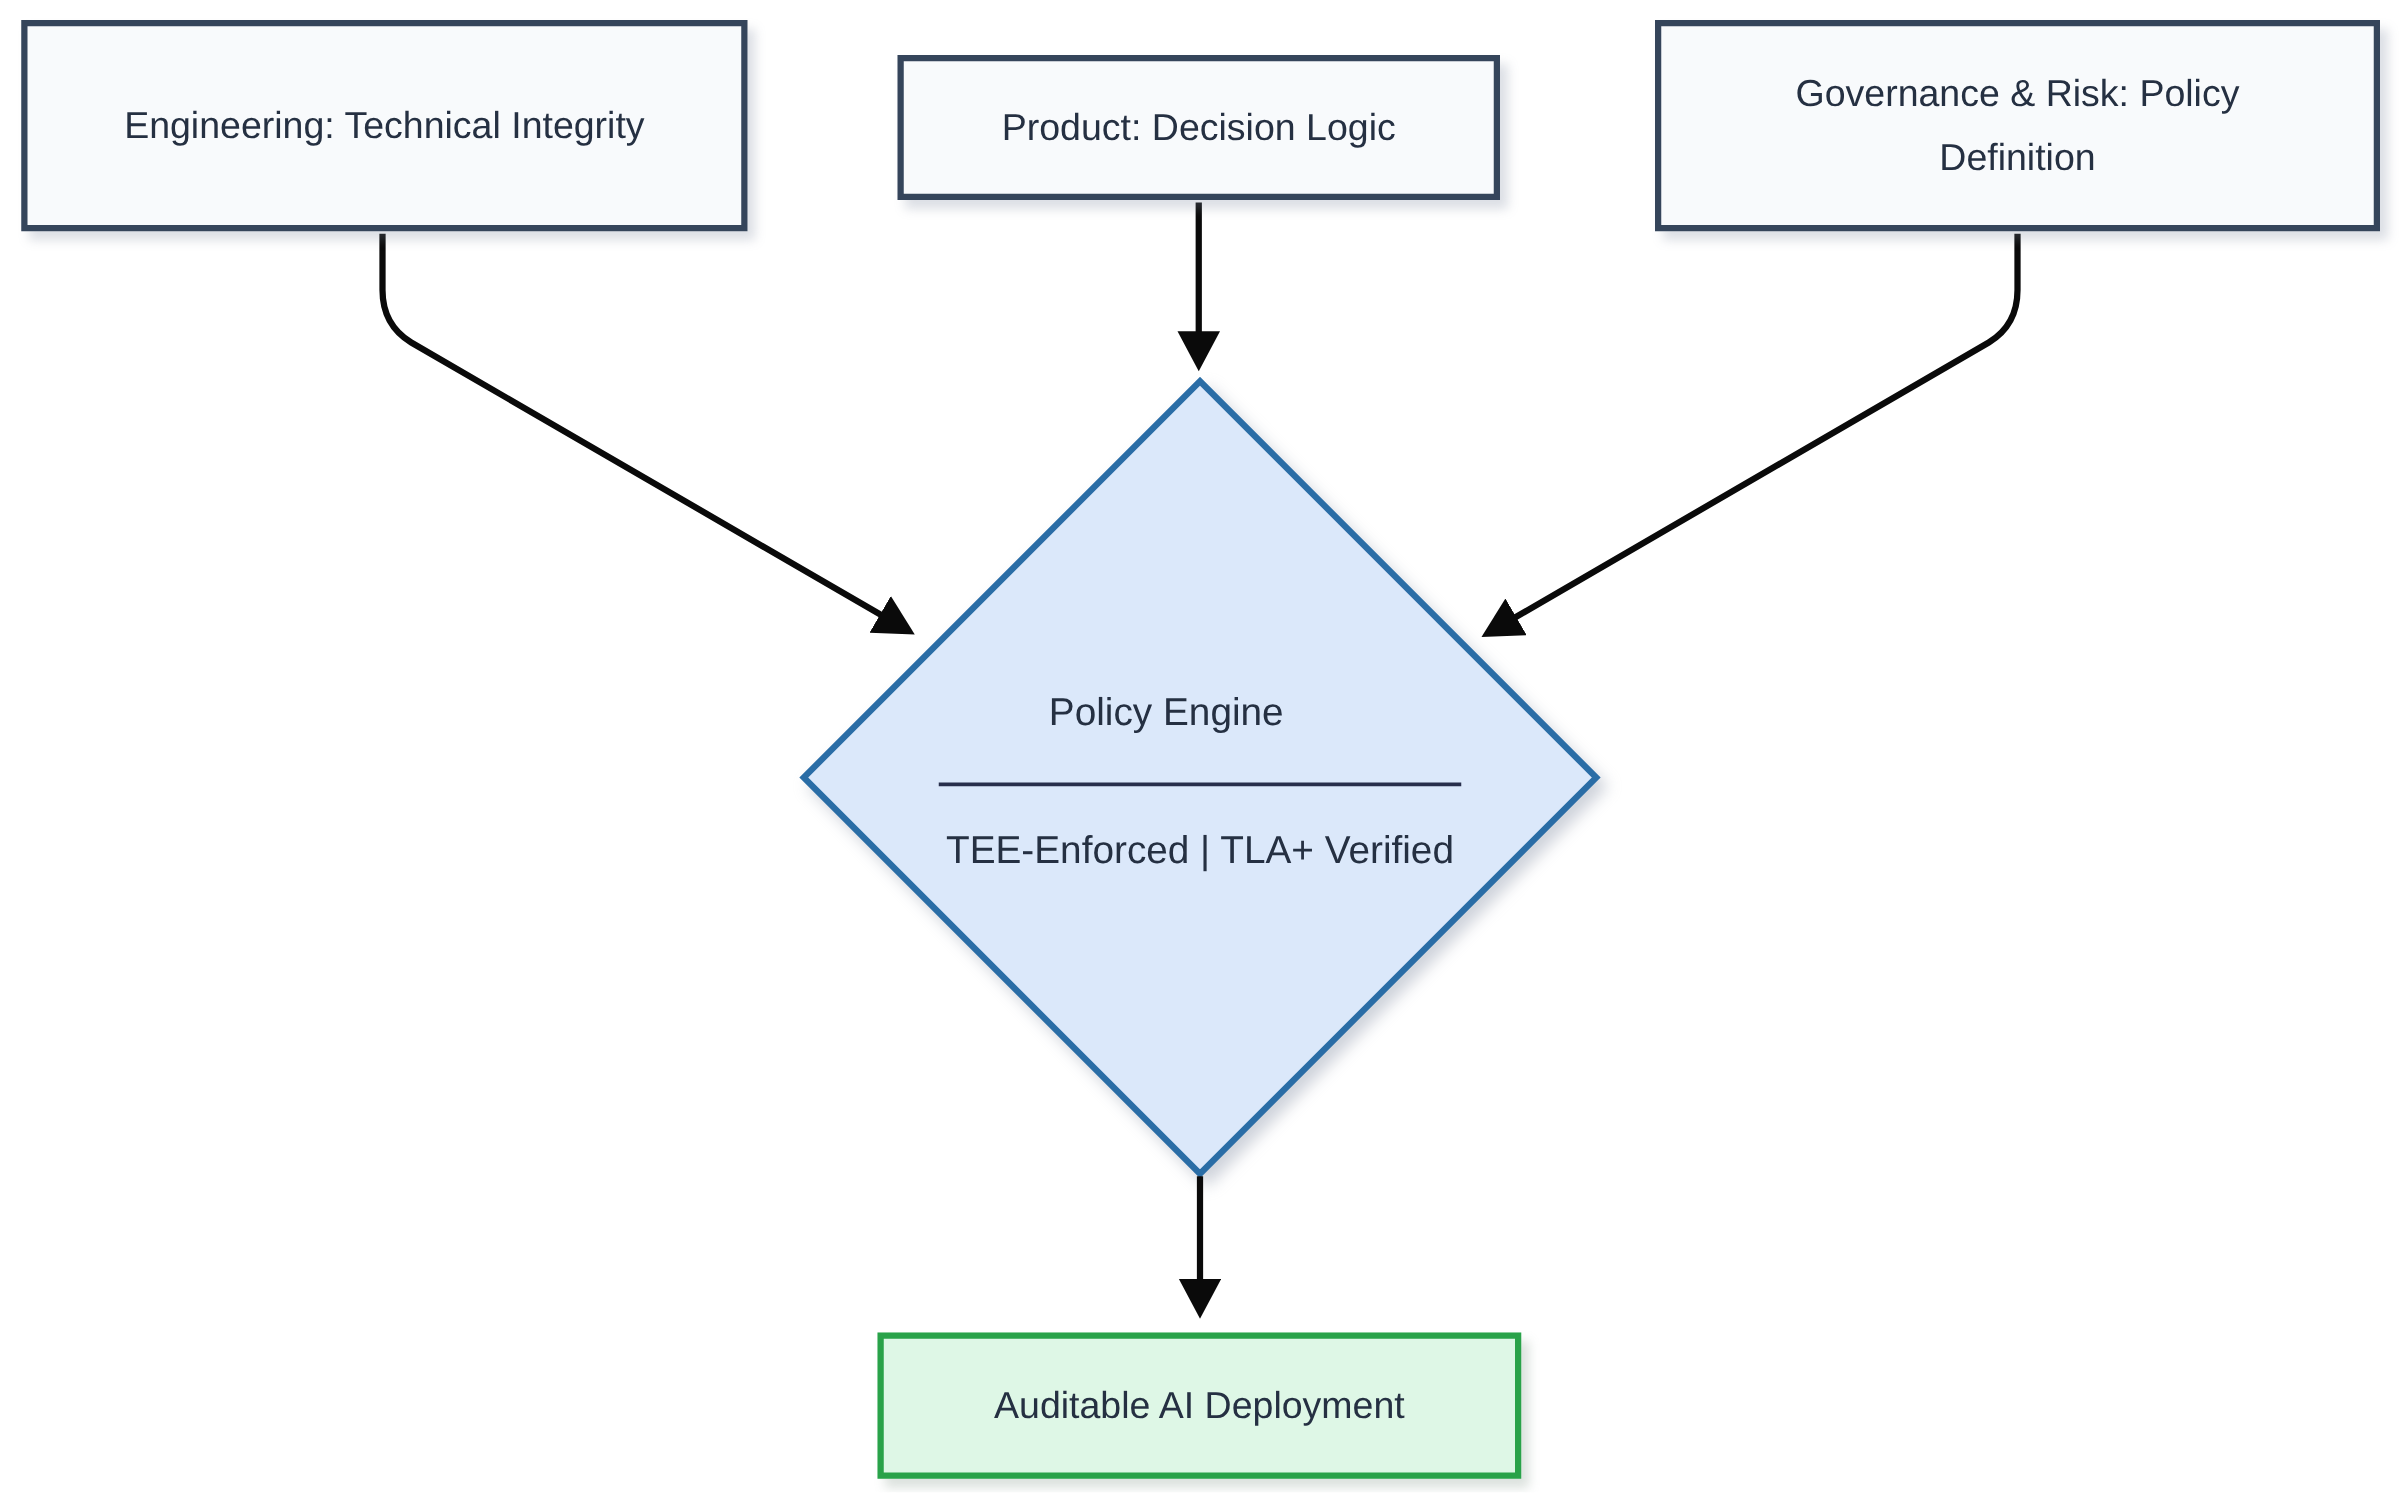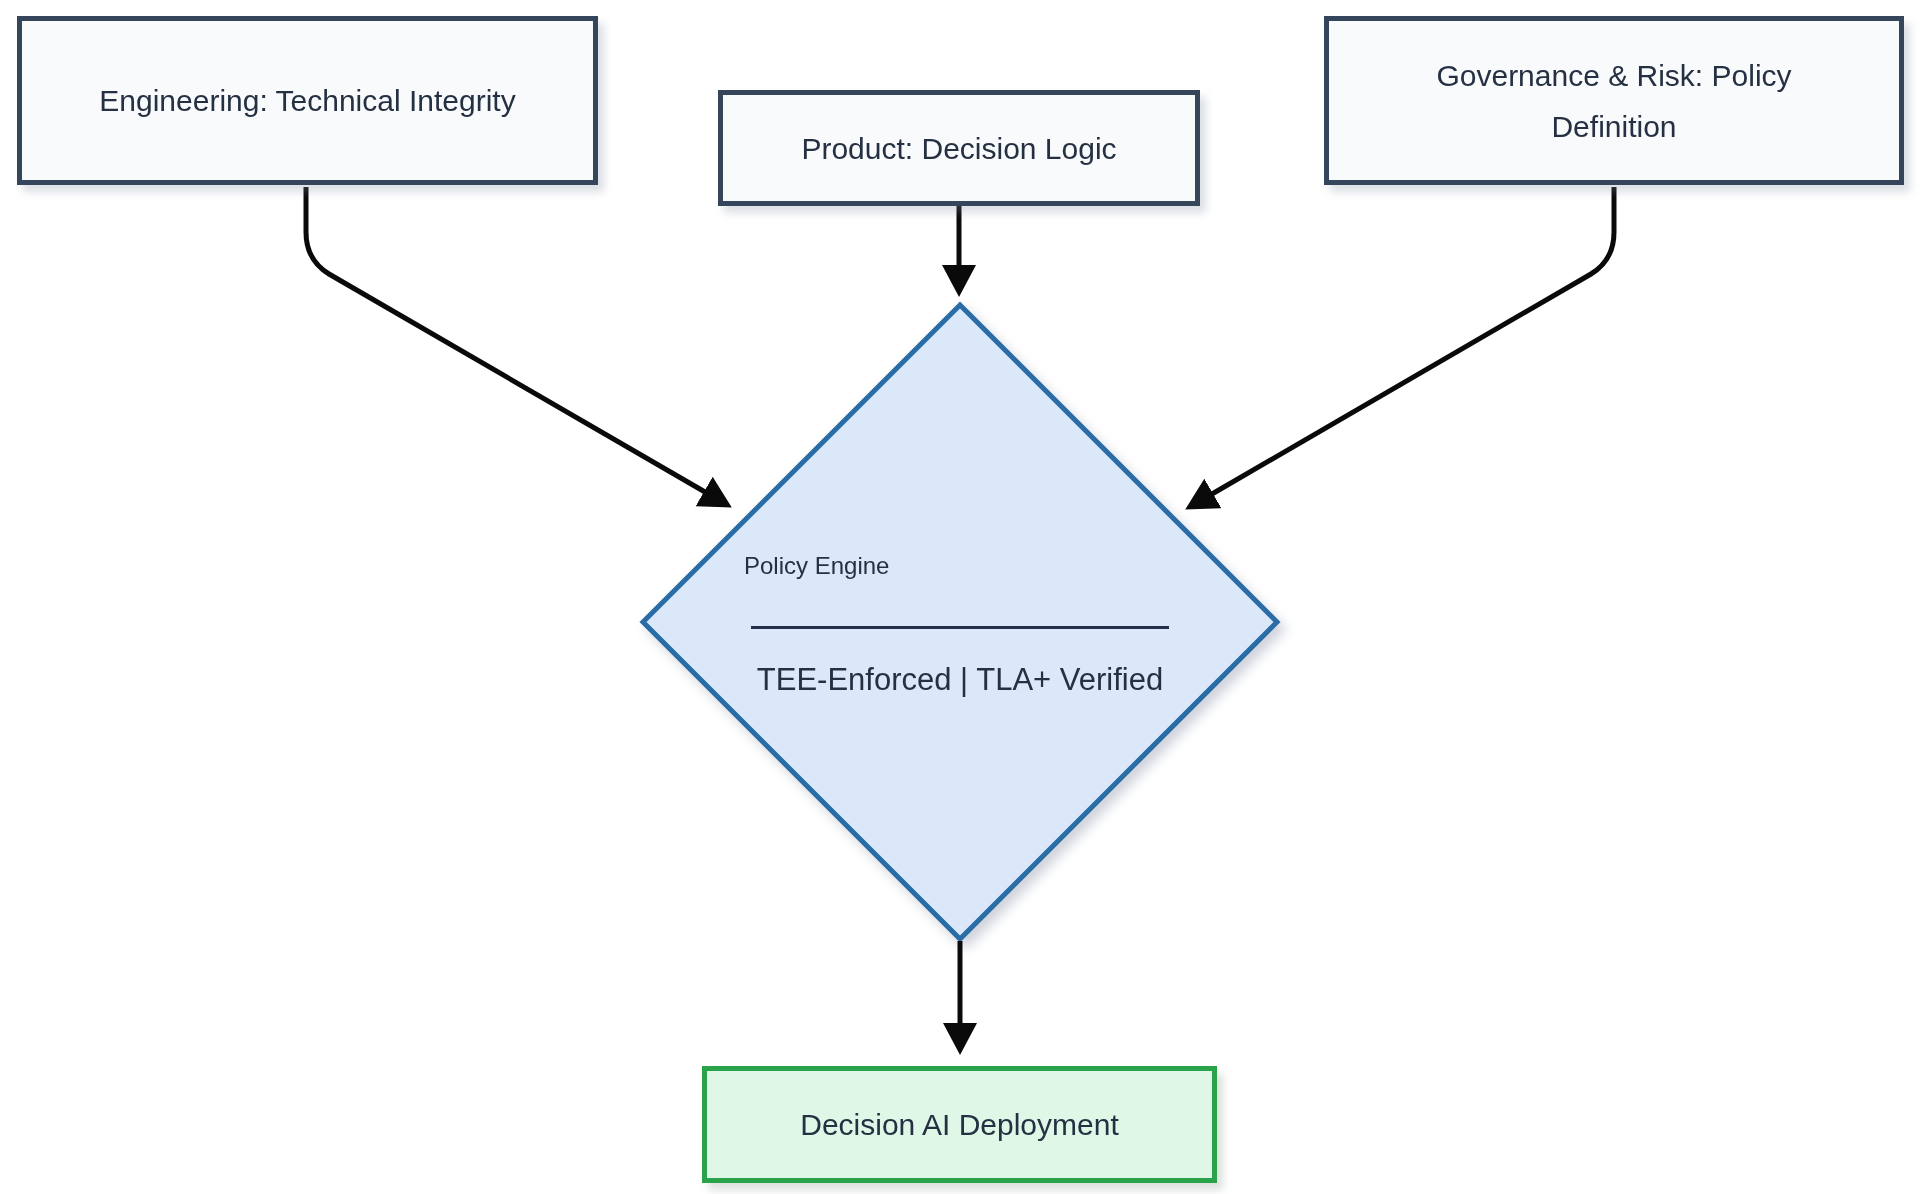--- a/index.html
+++ b/index.html
@@ -30,33 +30,34 @@
     box-sizing: border-box;
     background: #f8fafc;
     border: 5px solid #35455b;
     color: #253042;
     font-size: 30px;
     font-weight: 500;
     line-height: 1.7;
     box-shadow: 6px 7px 8px rgba(130, 140, 160, 0.28);
   }
   .node-engineering { left: 17px;  top: 16px;  width: 581px; height: 169px; padding: 0 44px; justify-content: center; }
-  .node-product     { left: 718px; top: 44px;  width: 482px; height: 116px; padding: 0 20px; margin-top: 46px; }
+  .node-product     { left: 718px; top: 44px;  width: 482px; height: 116px; padding: 0 20px; }
   .node-governance  { left: 1324px;top: 16px;  width: 580px; height: 169px; padding: 12px 44px; }
   .node-deployment  {
     left: 702px; top: 1066px; width: 515px; height: 117px;
     background: #def7e6;
     border-color: #29a249;
     box-shadow: 6px 7px 8px rgba(140, 160, 145, 0.3);
   }
   .diamond-shadow { filter: drop-shadow(6px 7px 6px rgba(130, 140, 160, 0.38)); }
   .diamond-title {
     position: absolute;
-    left: 744px; top: 552px; width: 500px;
-    font-size: 24px;
+    left: 683px; top: 552px; width: 500px;
+    text-align: center;
+    font-size: 31px;
     font-weight: 500;
   }
   .diamond-divider {
     position: absolute;
     left: 751px; top: 626px; width: 418px;
     border-top: 3px solid #272e4b;
   }
   .diamond-subtitle {
     position: absolute;
     left: 610px; top: 662px; width: 700px;
@@ -106,16 +107,16 @@
 
   <div class="node node-governance">
     <span>Governance &amp; Risk: Policy Definition</span>
   </div>
 
   <div class="diamond-title">Policy Engine</div>
   <div class="diamond-divider"></div>
   <div class="diamond-subtitle">TEE-Enforced | TLA+ Verified</div>
 
   <div class="node node-deployment">
-    <span>Decision AI Deployment</span>
+    <span>Auditable AI Deployment</span>
   </div>
 
 </div>
 
 </body></html>

